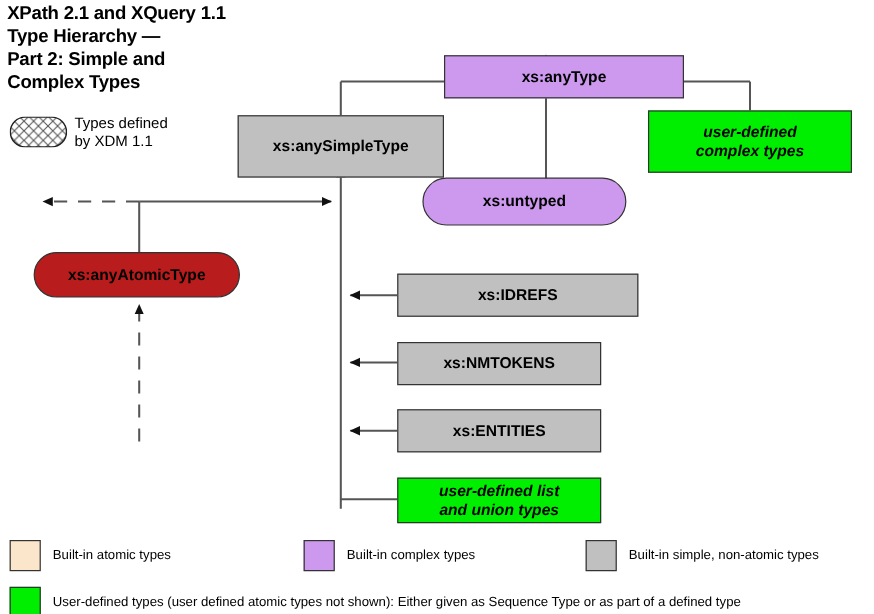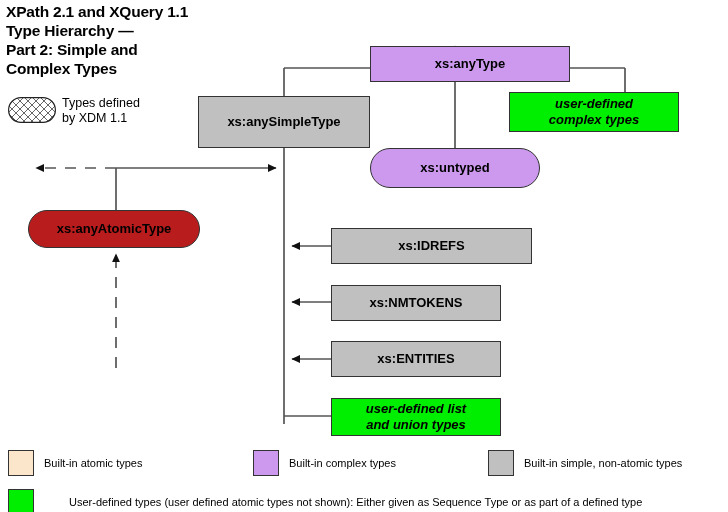--- a/index.html
+++ b/index.html
@@ -153,26 +153,26 @@
   </svg>
 
   <div class="node purple" style="left:370px; top:2px; width:200px; height:36px;margin-top:44px;">
     <span>xs:anyType</span>
   </div>
 
   <div class="node gray" style="left:198px; top:96px; width:172px; height:52px;">
     <span>xs:anySimpleType</span>
   </div>
 
-  <div class="node green udef" style="left:509px; top:92px; width:170px; height:40px; white-space:pre-line;justify-content:center;">
+  <div class="node green udef" style="left:540px; top:92px; width:170px; height:52px; white-space:pre-line;justify-content:center;">
     <span>user-defined
 complex types</span>
   </div>
 
-  <div class="node purple stadium" style="left:370px; top:148px; width:170px; height:40px;">
+  <div class="node purple stadium" style="left:352px; top:148px; width:170px; height:40px;">
     <span>xs:untyped</span>
   </div>
 
   <div class="node cream stadium" style="left:28px; top:210px; width:172px; height:38px;">
     <span>xs:anyAtomicType</span>
   </div>
 
   <div class="node gray" style="left:331px; top:228px; width:201px; height:36px;">
     <span>xs:IDREFS</span>
   </div>
@@ -193,15 +193,15 @@
   <div class="swatch cream" style="left:8px;   top:450px;"></div>
   <div class="legend-label" style="left:44px;  top:455px;">Built-in atomic types</div>
 
   <div class="swatch purple" style="left:253px; top:450px;"></div>
   <div class="legend-label" style="left:289px; top:455px;">Built-in complex types</div>
 
   <div class="swatch gray" style="left:488px; top:450px;"></div>
   <div class="legend-label" style="left:524px; top:455px;">Built-in simple, non-atomic types</div>
 
   <div class="swatch green" style="left:8px;   top:489px;"></div>
-  <div class="legend-label" style="left:44px;  top:494px;margin-left:25px;">User-defined types (user defined atomic types not shown):  Either given as Sequence Type or as part of a defined type</div>
+  <div class="legend-label" style="left:44px;  top:494px;">User-defined types (user defined atomic types not shown):  Either given as Sequence Type or as part of a defined type</div>
 
 </div>
 
 </body></html>

